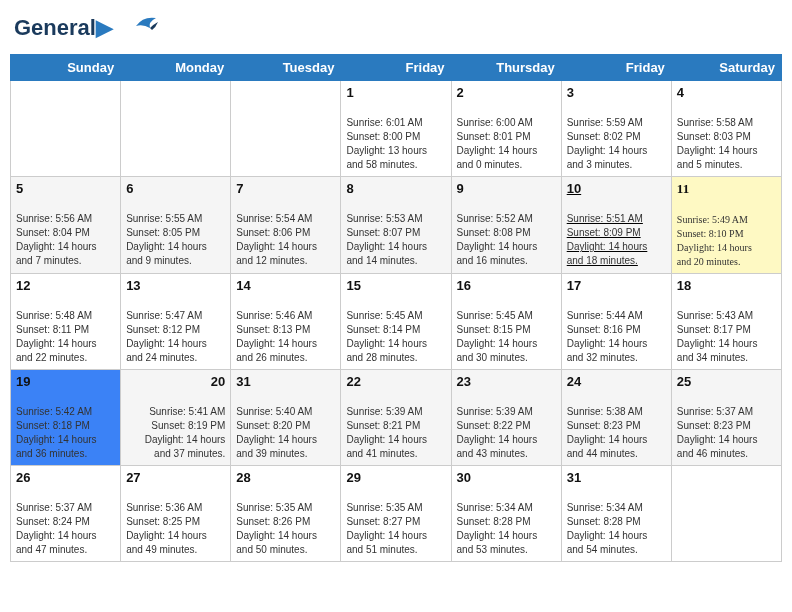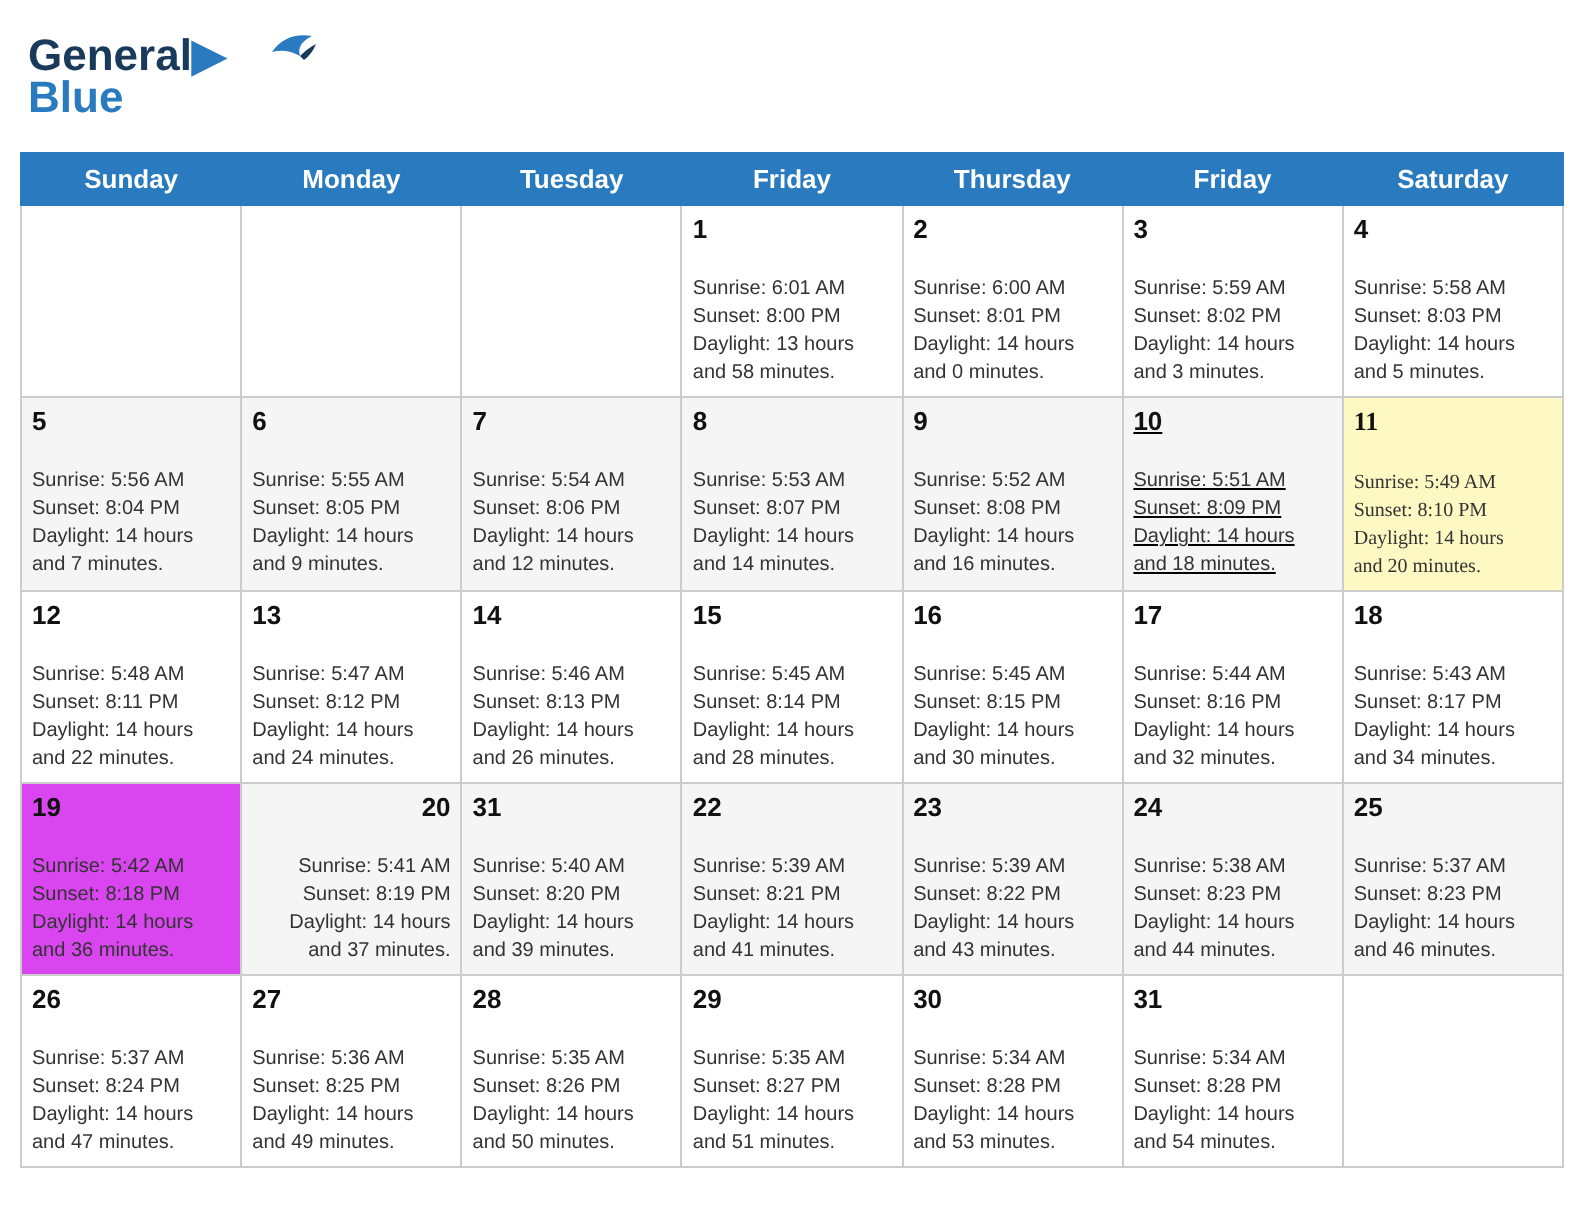--- a/index.html
+++ b/index.html
@@ -34,21 +34,21 @@
       color: #333;
     }
     .calendar-table {
       width: 100%;
       border-collapse: collapse;
       font-size: 11px;
     }
     .calendar-table th {
       background: #2a7abf;
       color: #fff;
-      text-align: center;
+      text-align: right;
       padding: 5px 6px;
       font-size: 13px;
       font-weight: bold;
       border: 1px solid #2a7abf;
     }
     .calendar-table td {
       border: 1px solid #ccc;
       vertical-align: top;
       padding: 4px 5px;
       width: calc(100% / 7);
@@ -83,21 +83,20 @@
     <div>
       <div style="display:flex;align-items:center;gap:13px;">
         <div style="font-size:22px;font-weight:bold;color:#1a3a5c;line-height:1.1;">
           General<span style="color:#2a7abf;">▶</span>
         </div>
         <svg width="30" height="22" viewBox="0 0 30 22" style="margin-left:2px;margin-top:-6px;">
           <path d="M8,12 Q15,2 28,4 Q20,8 22,14 Q15,10 8,12Z" fill="#2a7abf"></path>
           <path d="M22,14 Q26,10 30,8 Q28,13 24,16Z" fill="#1a3a5c"></path>
         </svg>
       </div>
-      <div style="font-size:22px;font-weight:bold;color:#2a7abf;margin-top:-4px;">Blue</div>
     </div>
   </div>
   <div class="title-block">
     <div class="month-title"></div>
     <div class="location-title"></div>
   </div>
 </div>
 
 <table class="calendar-table">
   <thead>
@@ -187,21 +186,21 @@
         <td>
           <span class="day-number">17</span>
           <div class="day-info">Sunrise: 5:44 AM<br>Sunset: 8:16 PM<br>Daylight: 14 hours<br>and 32 minutes.</div>
         </td>
         <td>
           <span class="day-number">18</span>
           <div class="day-info">Sunrise: 5:43 AM<br>Sunset: 8:17 PM<br>Daylight: 14 hours<br>and 34 minutes.</div>
         </td>
       </tr>
       <tr>
-        <td style="background: #d946ef;">
+        <td style="background: #3b82f6;">
           <span class="day-number">19</span>
           <div class="day-info">Sunrise: 5:42 AM<br>Sunset: 8:18 PM<br>Daylight: 14 hours<br>and 36 minutes.</div>
         </td>
         <td style="background: rgb(245, 245, 245); text-align: right;">
           <span class="day-number">20</span>
           <div class="day-info">Sunrise: 5:41 AM<br>Sunset: 8:19 PM<br>Daylight: 14 hours<br>and 37 minutes.</div>
         </td>
         <td style="background: rgb(245, 245, 245);">
           <span class="day-number">31</span>
           <div class="day-info">Sunrise: 5:40 AM<br>Sunset: 8:20 PM<br>Daylight: 14 hours<br>and 39 minutes.</div>

